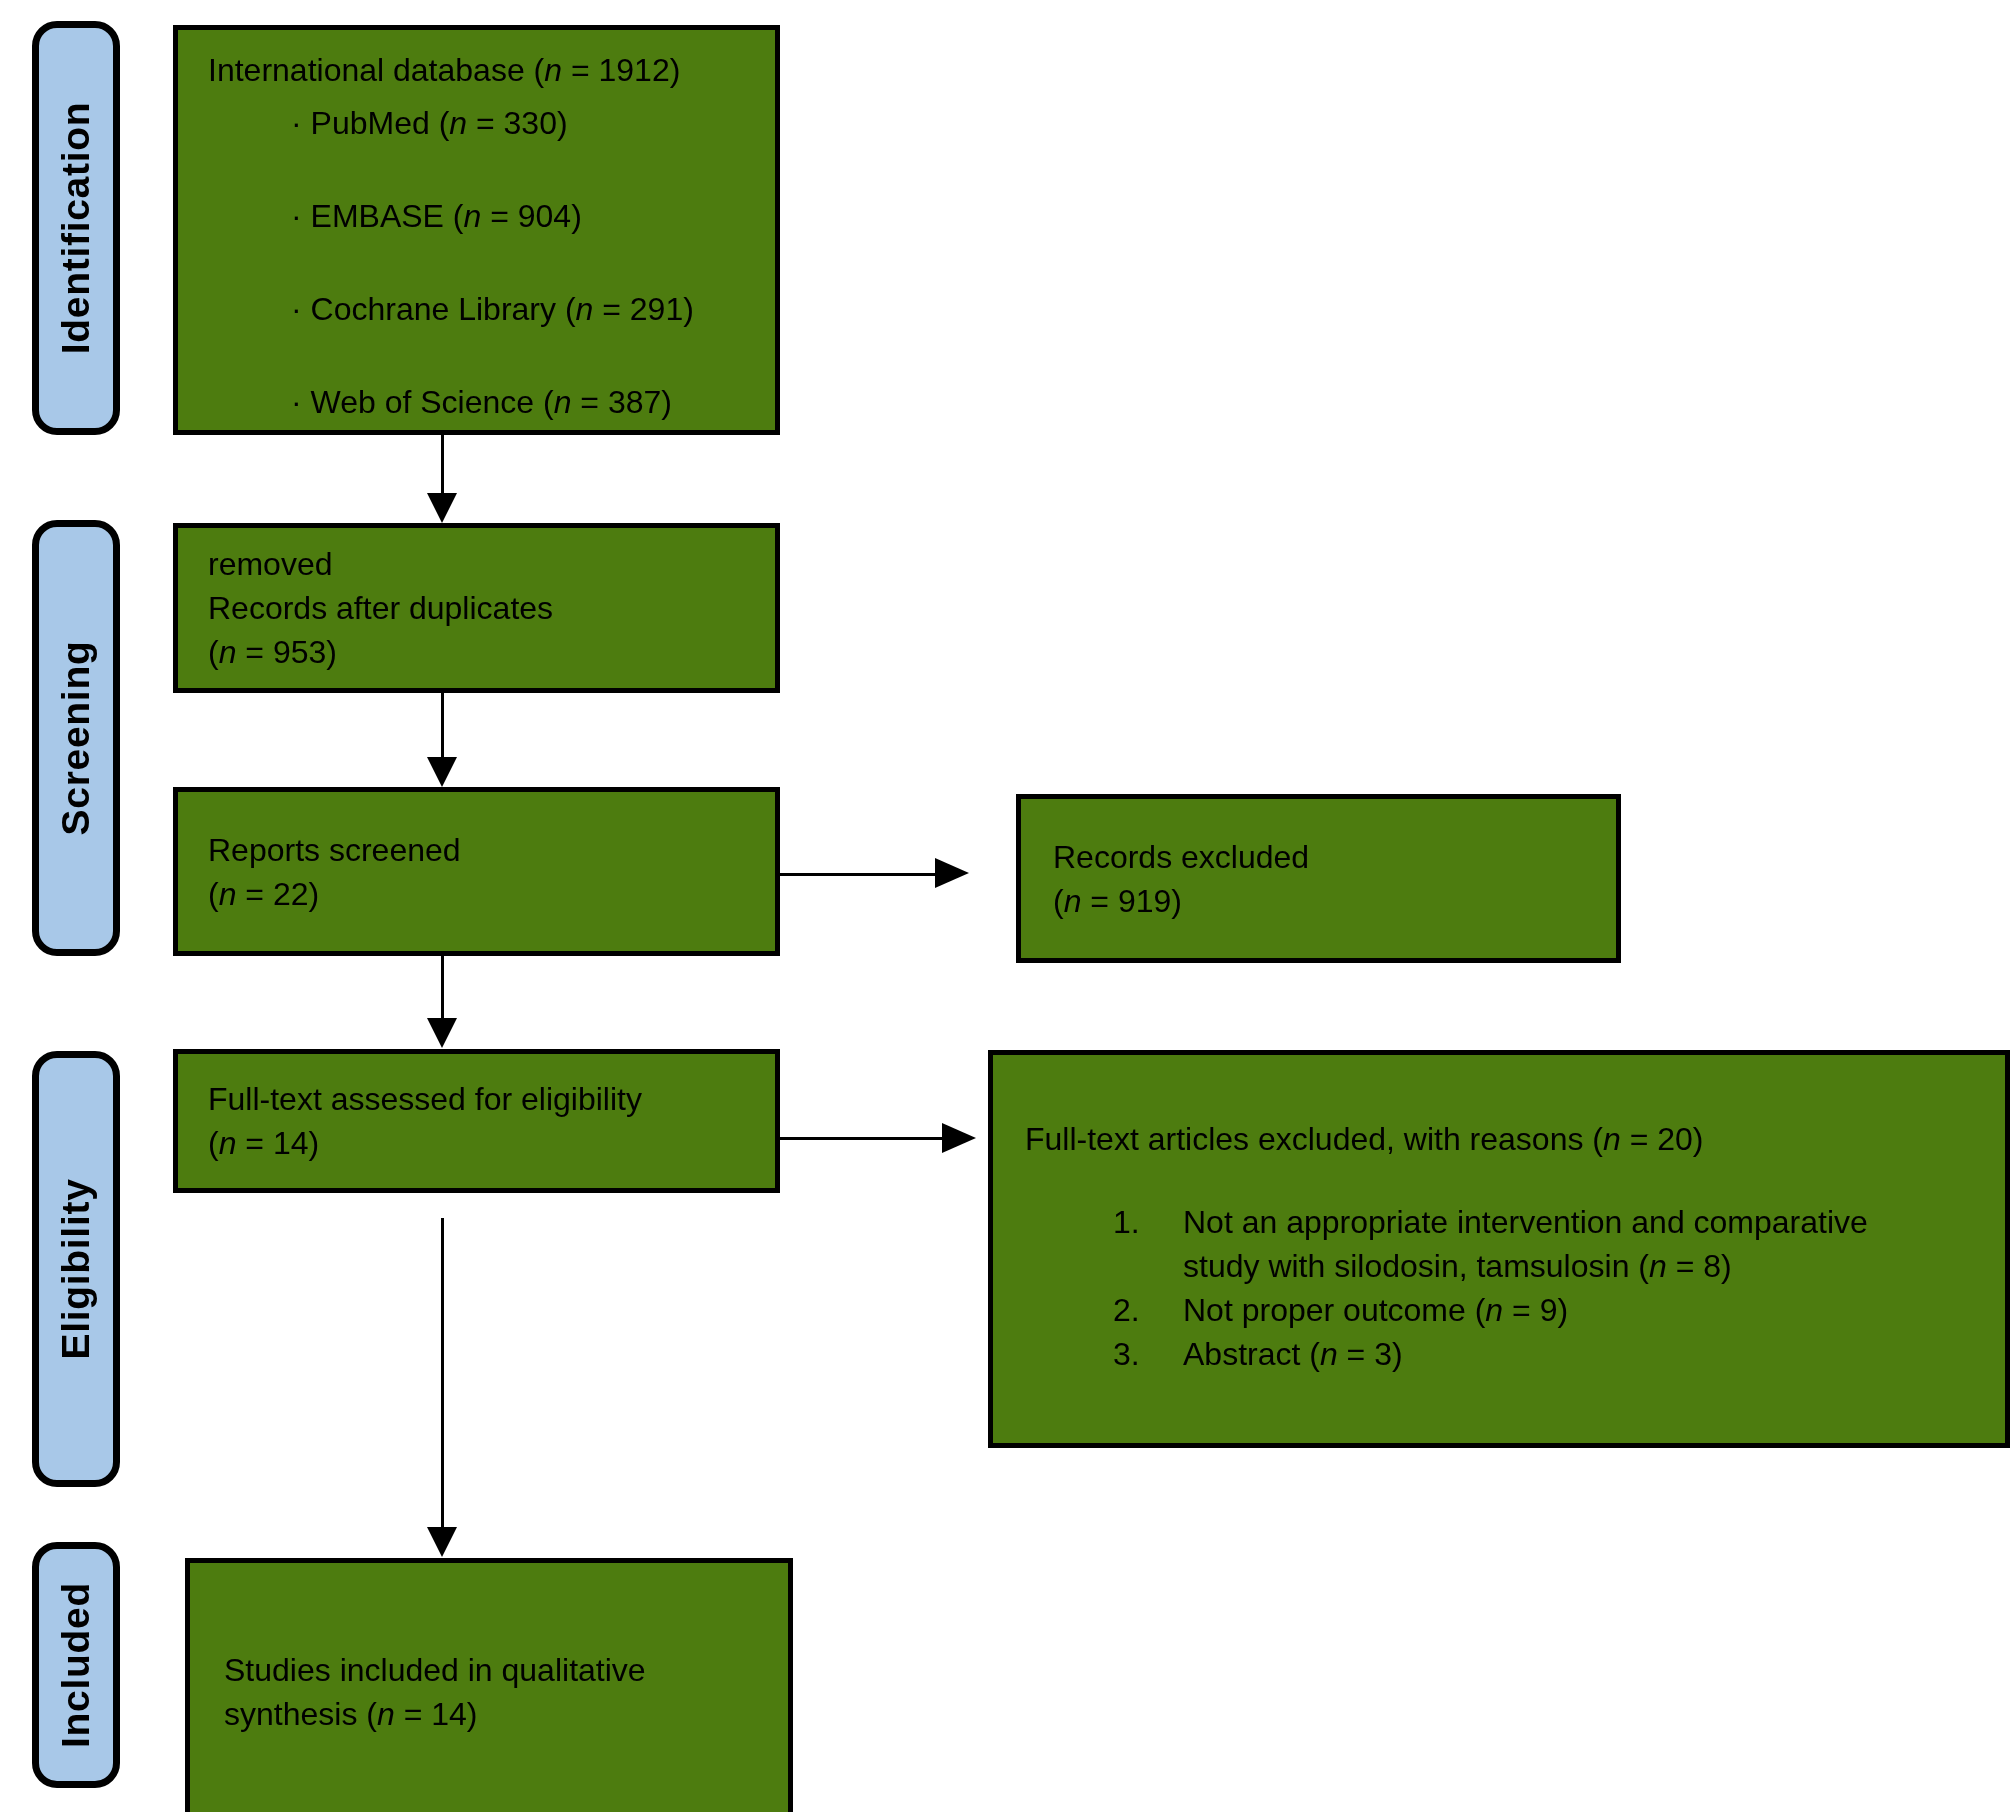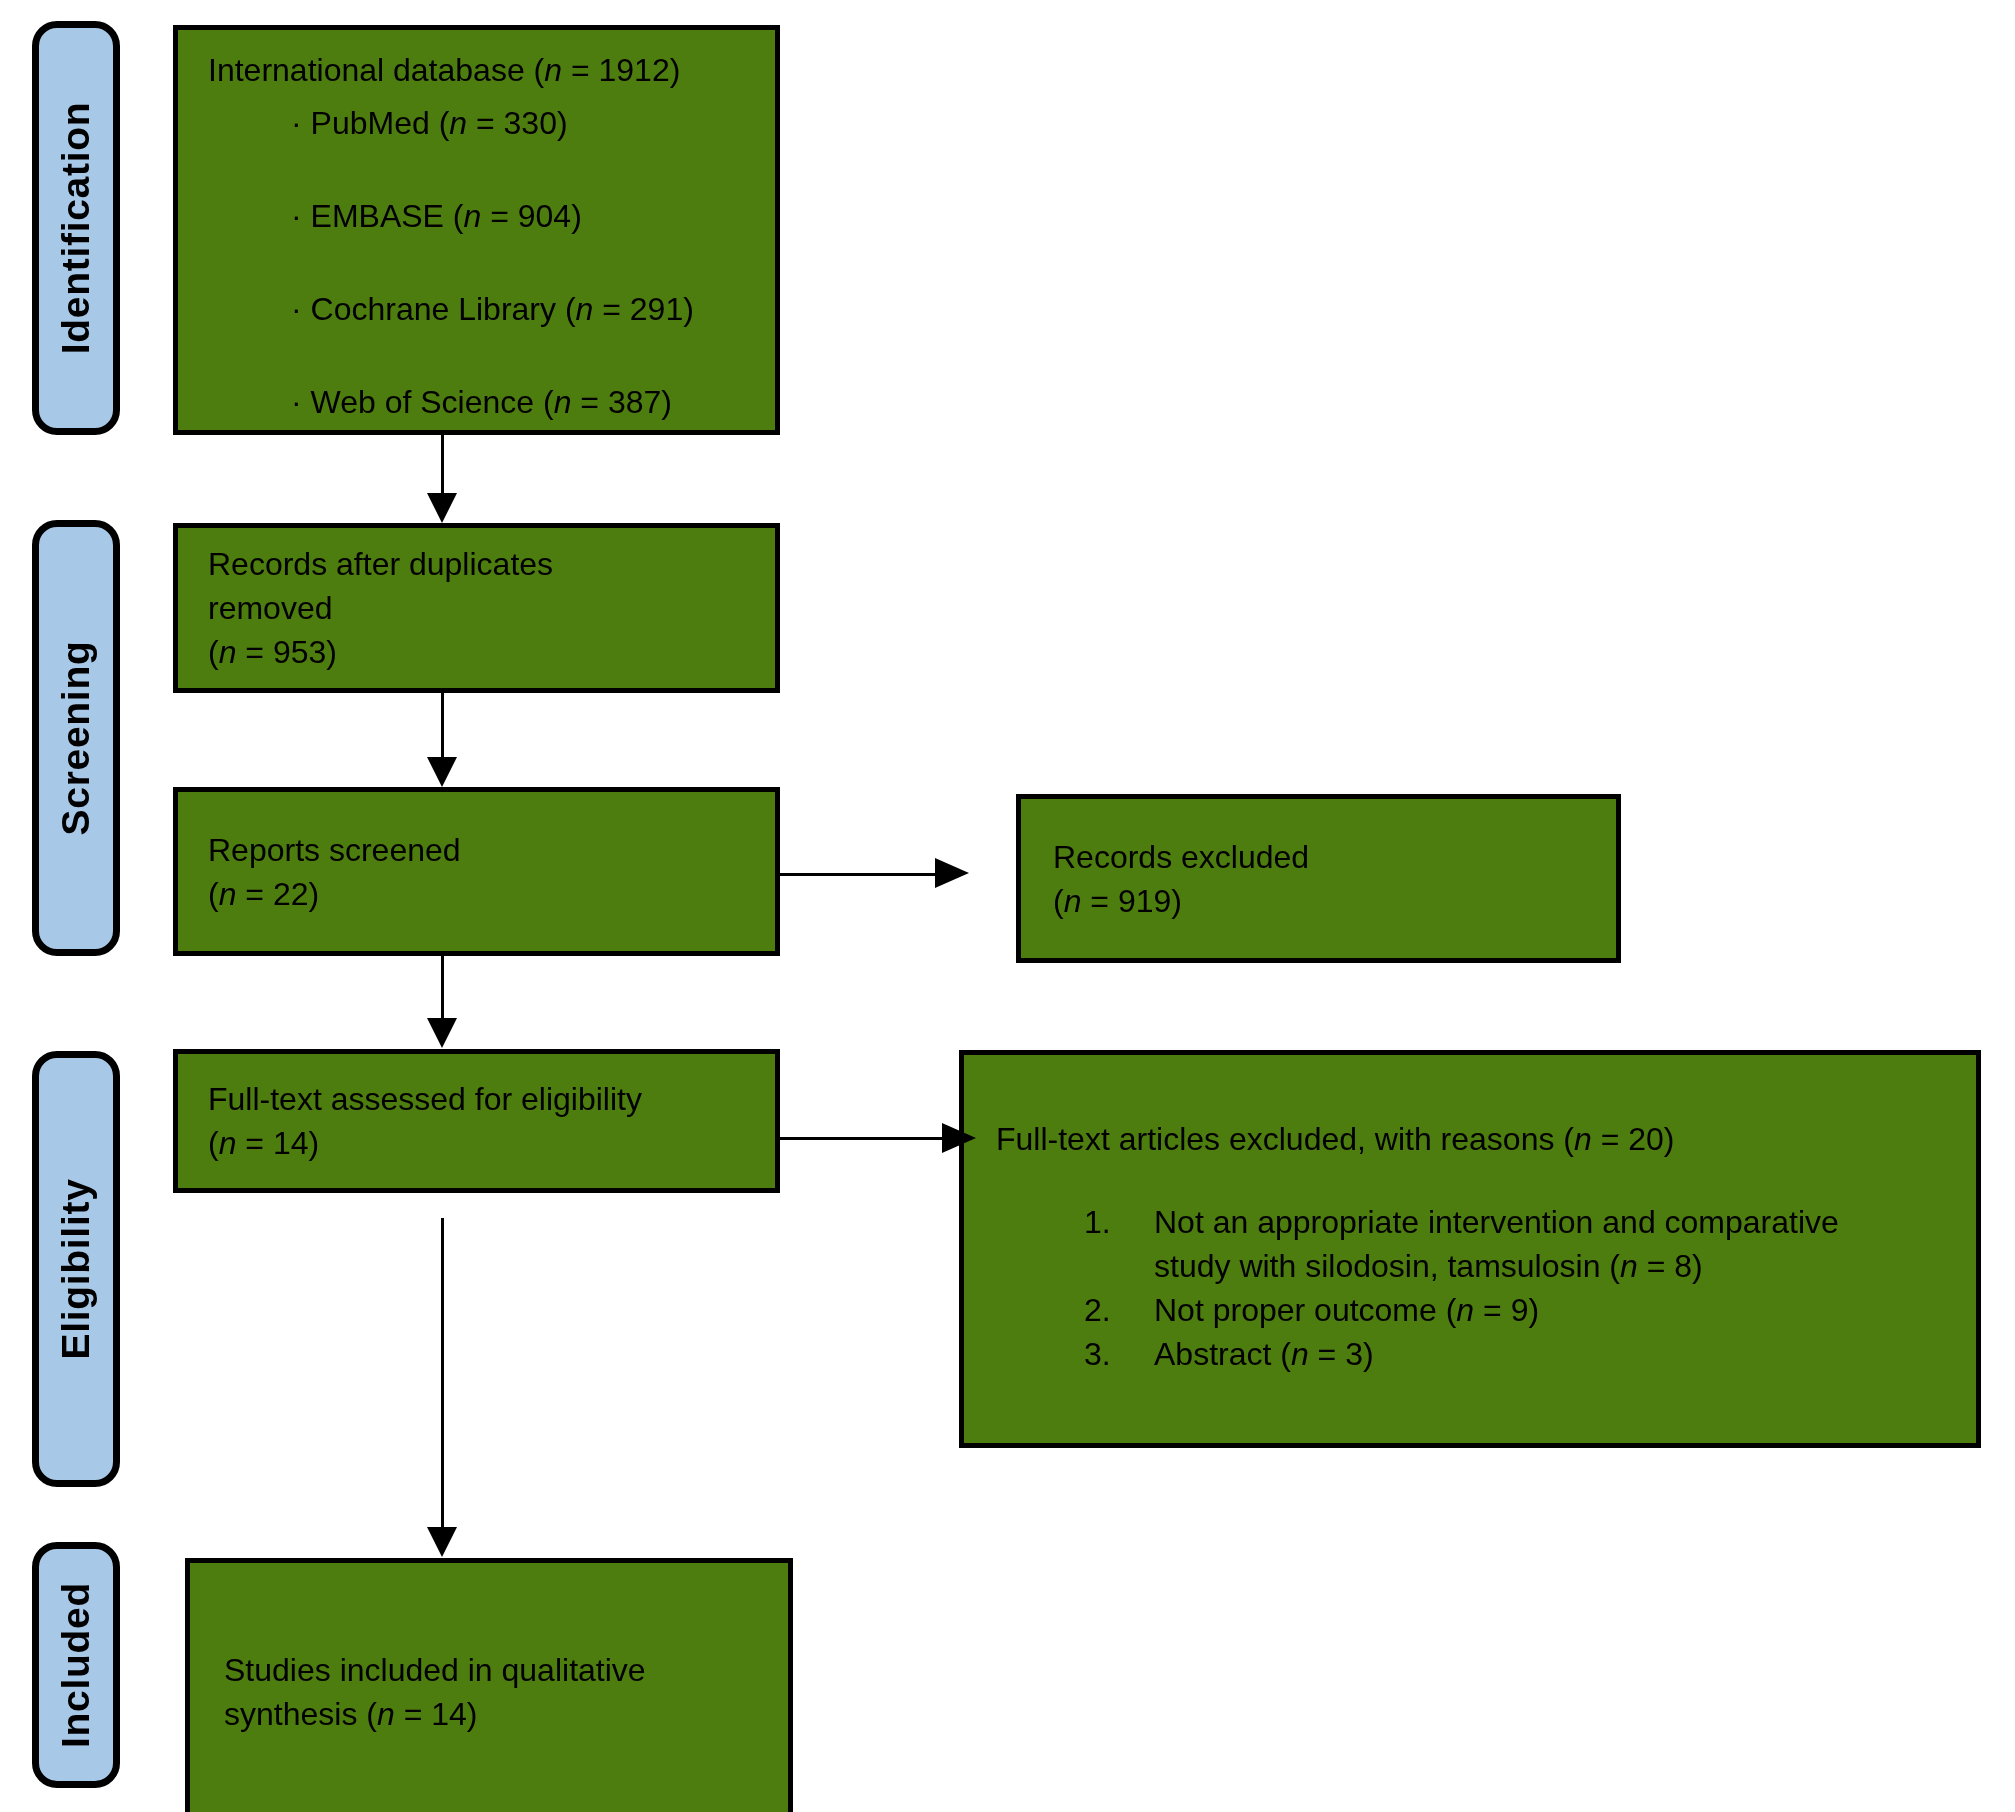--- a/index.html
+++ b/index.html
@@ -57,21 +57,21 @@
   .src-title { white-space: nowrap; }
   .src-item  { margin-left: 83px; margin-top: 49px; white-space: nowrap; }
   .src-item.first { margin-top: 8.5px; }
 
   #box-dedup            { left: 173px;  top: 523px;  width: 607px;  height: 170px; padding-left: 30px; }
   #box-screened         { left: 173px;  top: 787px; width: 607px;  height: 169px; padding-left: 30px; }
   #box-fulltext         { left: 173px;  top: 1049px; width: 607px;  height: 144px; padding-left: 30px; }
   #box-included         { left: 185px;  top: 1558px; width: 608px;  height: 267px; padding-left: 34px; }
   #box-records-excluded { left: 968px; top: 794px; width: 605px;  height: 169px; padding-left: 32px; margin-left: 48px; }
 
-  #box-fulltext-excluded { left: 959px; top: 1050px; width: 1022px; height: 398px; padding: 62px 14px 0 32px; }
+  #box-fulltext-excluded { left: 988px; top: 1050px; width: 1022px; height: 398px; padding: 62px 14px 0 32px; }
   .ft-title { white-space: nowrap; }
   .reasons { margin-top: 39px; }
   .reason { display: flex; }
   .reason .num { width: 70px; margin-left: 88px; flex: 0 0 auto; }
   .reason .txt { flex: 1 1 auto; }
   .reason .txt .line { white-space: nowrap; }
 
   
   .vline {
     position: absolute;
@@ -133,22 +133,22 @@
 
   <div class="flow-box" id="box-sources">
     <div class="src-title"><span>International database (</span><i class="nvar">n</i><span> = 1912)</span></div>
     <div class="src-item first"><span>· PubMed (</span><i class="nvar">n</i><span> = 330)</span></div>
     <div class="src-item"><span>· EMBASE (</span><i class="nvar">n</i><span> = 904)</span></div>
     <div class="src-item"><span>· Cochrane Library (</span><i class="nvar">n</i><span> = 291)</span></div>
     <div class="src-item"><span>· Web of Science (</span><i class="nvar">n</i><span> = 387)</span></div>
   </div>
 
   <div class="flow-box vcenter" id="box-dedup">
+    <div class="line"><span>removed</span></div>
     <div class="line"><span>Records after duplicates</span></div>
-    <div class="line"><span>removed</span></div>
     <div class="line"><span>(</span><i class="nvar">n</i><span> = 953)</span></div>
   </div>
 
   <div class="flow-box vcenter" id="box-screened">
     <div class="line"><span>Reports screened</span></div>
     <div class="line"><span>(</span><i class="nvar">n</i><span> = 22)</span></div>
   </div>
 
   <div class="flow-box vcenter" id="box-fulltext">
     <div class="line"><span>Full-text assessed for eligibility</span></div>

